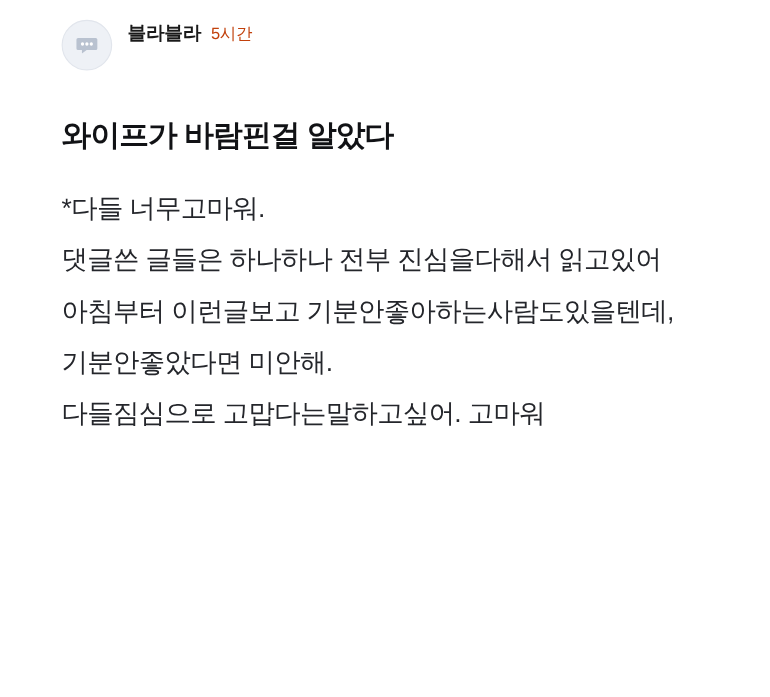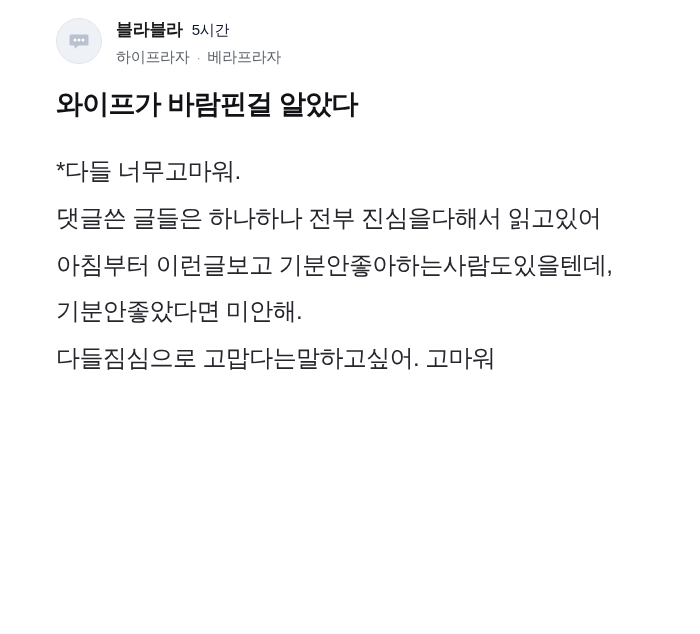--- a/index.html
+++ b/index.html
@@ -51,40 +51,40 @@
     gap: 9px;
   }
   .author {
     font-size: 17px;
     font-weight: bold;
     color: #1a1a1a;
     letter-spacing: -0.3px;
   }
   .time {
     font-size: 15px;
-    color: #0f172a;
+    color: #c2410c;
     letter-spacing: -0.3px;
   }
   .header-line2 {
     margin-top: 7px;
     font-size: 15px;
     color: #5d6169;
     letter-spacing: -0.3px;
     display: flex;
     align-items: center;
     gap: 7px;
   }
   .dot-sep {
     color: #9aa0a8;
     font-size: 13px;
   }
 
   
   .post-title {
-    margin: 20px 0 0 56px;
+    margin: 42px 0 0 56px;
     font-size: 27px;
     font-weight: bold;
     color: #111215;
     letter-spacing: -0.8px;
     line-height: 1.3;
   }
 
   
   .post-body {
     margin: 26px 0 0 56px;
@@ -116,25 +116,20 @@
           <circle cx="12" cy="11" r="1.5" fill="#ffffff"></circle>
           <circle cx="16" cy="11" r="1.5" fill="#ffffff"></circle>
         </svg>
       </span>
     </div>
     <div class="header-text">
       <div class="header-line1">
         <span class="author">블라블라</span>
         <span class="time">5시간</span>
       </div>
-      <div class="header-line2">
-        <span>하이프라자</span>
-        <span class="dot-sep">·</span>
-        <span>베라프라자</span>
-      </div>
     </div>
   </div>
 
   <h1 class="post-title">와이프가 바람핀걸 알았다</h1>
 
   <div class="post-body">
     <p class="para">*다들 너무고마워.
 댓글쓴 글들은 하나하나 전부 진심을다해서 읽고있어
 아침부터 이런글보고 기분안좋아하는사람도있을텐데,
 기분안좋았다면 미안해.

